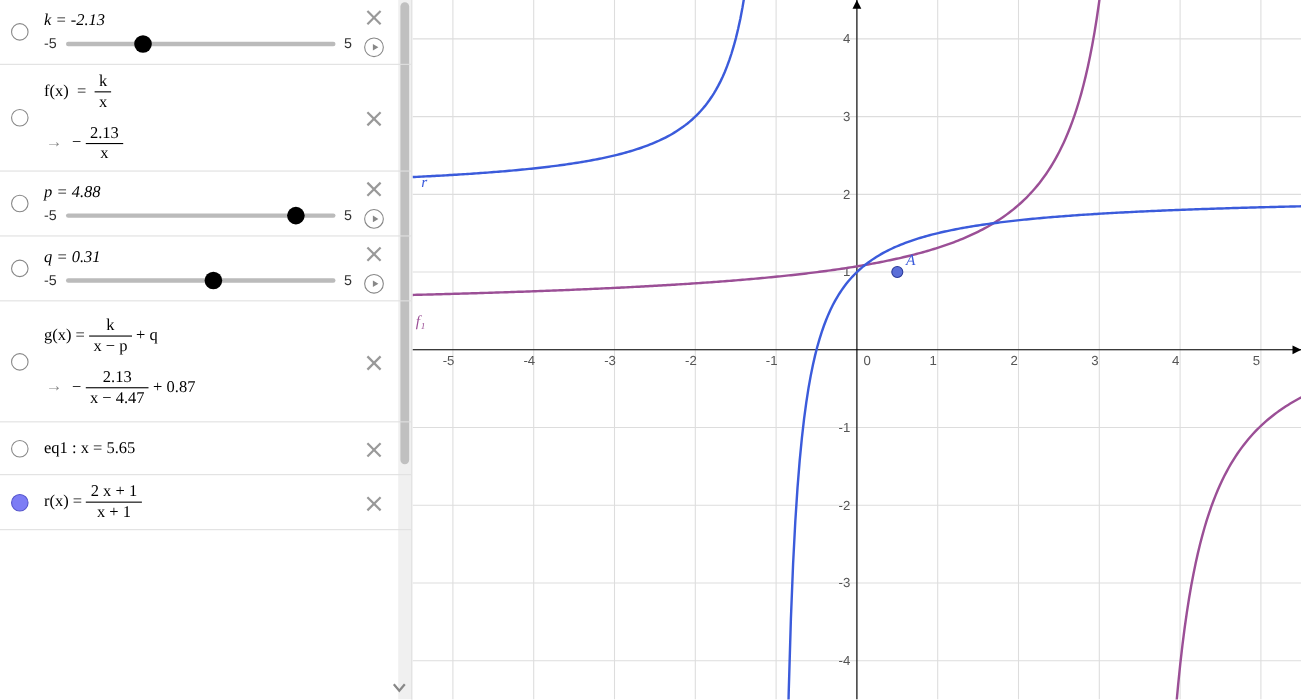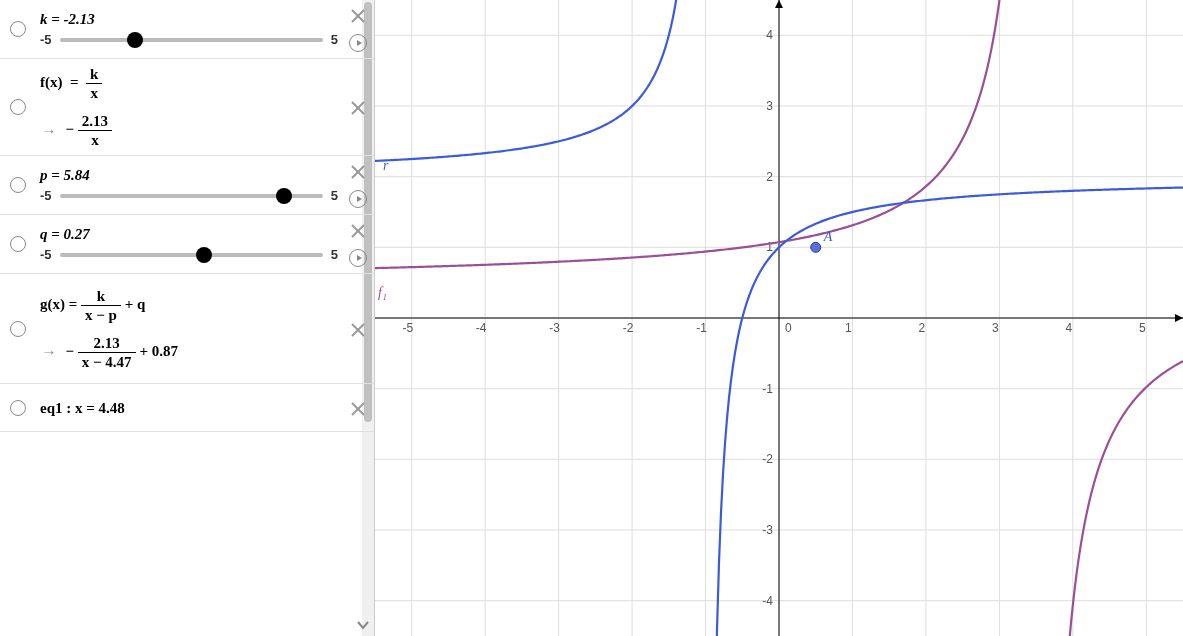--- a/index.html
+++ b/index.html
@@ -1,20 +1,20 @@
 <!DOCTYPE html>
 <html><head>
 <meta charset="utf-8">
 <style>
 * { box-sizing: border-box; margin: 0; padding: 0; }
 body { font-family: Arial, sans-serif; font-size: 14px; color: #333; width: 1183px; height: 636px; display: flex; overflow: hidden; background: #fff; }
 .sidebar { width: 375px; border-right: 1px solid #ccc; overflow-y: auto; position: relative; }
 .scrollbar-track { position: absolute; right: 0; top: 0; width: 12px; height: 100%; background: #f0f0f0; }
 .scrollbar-thumb { width: 8px; height: 420px; background: #c0c0c0; border-radius: 4px; margin: 2px auto; position: relative; top: 0; }
-.row { display: flex; align-items: center; border-bottom: 1px solid #e0e0e0; padding: 6px 4px 6px 4px; min-height: 48px; position: relative; font-weight: bold; }
+.row { display: flex; align-items: center; border-bottom: 1px solid #e0e0e0; padding: 6px 22px 6px 4px; min-height: 48px; position: relative; }
 .row.tall { min-height: 90px; }
 .visibility { width: 28px; display: flex; align-items: center; justify-content: center; }
 .vis-circle { width: 16px; height: 16px; border: 1.5px solid #888; border-radius: 50%; background: #fff; }
 .vis-circle.filled { background: #7d7df5; border-color: #5555cc; }
 .content { flex: 1; padding: 0 8px; }
 .slider-label { font-size: 15px; margin-bottom: 4px; font-family: 'Times New Roman', serif; font-style: italic; color: #000; }
 .slider-container { display: flex; align-items: center; gap: 8px; }
 .slider-min, .slider-max { font-size: 13px; color: #333; font-family: Arial, sans-serif; font-style: normal; }
 .slider-track { flex: 1; height: 4px; background: #bbb; border-radius: 2px; position: relative; }
 .slider-thumb { position: absolute; top: -6px; width: 16px; height: 16px; border-radius: 50%; background: #000; transform: translateX(-50%); }
@@ -86,21 +86,21 @@
             <line x1="14" y1="2" x2="2" y2="14" stroke="#999" stroke-width="2"></line>
           </svg></div>
     </div>
   </div>
 
   <div class="row">
     <div class="visibility">
         <div class="vis-circle"></div>
       </div>
     <div class="content">
-      <div class="slider-label">p = 5.84</div>
+      <div class="slider-label">p = 4.88</div>
       <div class="slider-container">
         <span class="slider-min">-5</span>
         <div class="slider-track">
             <div class="slider-thumb" style="left:85.3%"></div>
           </div>
         <span class="slider-max">5</span>
       </div>
     </div>
     <div class="actions">
       <div class="close-x"><svg viewBox="0 0 16 16">
@@ -111,21 +111,21 @@
           <div class="play-triangle"></div>
         </div>
     </div>
   </div>
 
   <div class="row">
     <div class="visibility">
         <div class="vis-circle"></div>
       </div>
     <div class="content">
-      <div class="slider-label">q = 0.27</div>
+      <div class="slider-label">q = 0.31</div>
       <div class="slider-container">
         <span class="slider-min">-5</span>
         <div class="slider-track">
             <div class="slider-thumb" style="left:54.7%"></div>
           </div>
         <span class="slider-max">5</span>
       </div>
     </div>
     <div class="actions">
       <div class="close-x"><svg viewBox="0 0 16 16">
@@ -157,30 +157,46 @@
           </svg></div>
     </div>
   </div>
 
 
   <div class="row">
     <div class="visibility">
         <div class="vis-circle"></div>
       </div>
     <div class="content">
-        <div class="formula">eq1 : x = 4.48</div>
+        <div class="formula">eq1 : x = 5.65</div>
       </div>
     <div class="actions">
         <div class="close-x"><svg viewBox="0 0 16 16">
             <line x1="2" y1="2" x2="14" y2="14" stroke="#999" stroke-width="2"></line>
             <line x1="14" y1="2" x2="2" y2="14" stroke="#999" stroke-width="2"></line>
           </svg></div>
       </div>
   </div>
 
+  <div class="row">
+    <div class="visibility">
+        <div class="vis-circle filled"></div>
+      </div>
+    <div class="content">
+      <div class="formula">
+        <span>r(x) = </span><span class="frac"><span class="frac-num">2 x + 1</span><span class="frac-den">x + 1</span></span>
+      </div>
+    </div>
+    <div class="actions">
+        <div class="close-x"><svg viewBox="0 0 16 16">
+            <line x1="2" y1="2" x2="14" y2="14" stroke="#999" stroke-width="2"></line>
+            <line x1="14" y1="2" x2="2" y2="14" stroke="#999" stroke-width="2"></line>
+          </svg></div>
+      </div>
+  </div>
 
   <div class="chevron-down">
     <svg viewBox="0 0 14 14">
         <polyline points="2,4 7,10 12,4" fill="none" stroke="#888" stroke-width="2"></polyline>
       </svg>
   </div>
 </div>
 
 <div class="graph-area">
   <svg id="graph-svg" width="808" height="636">

